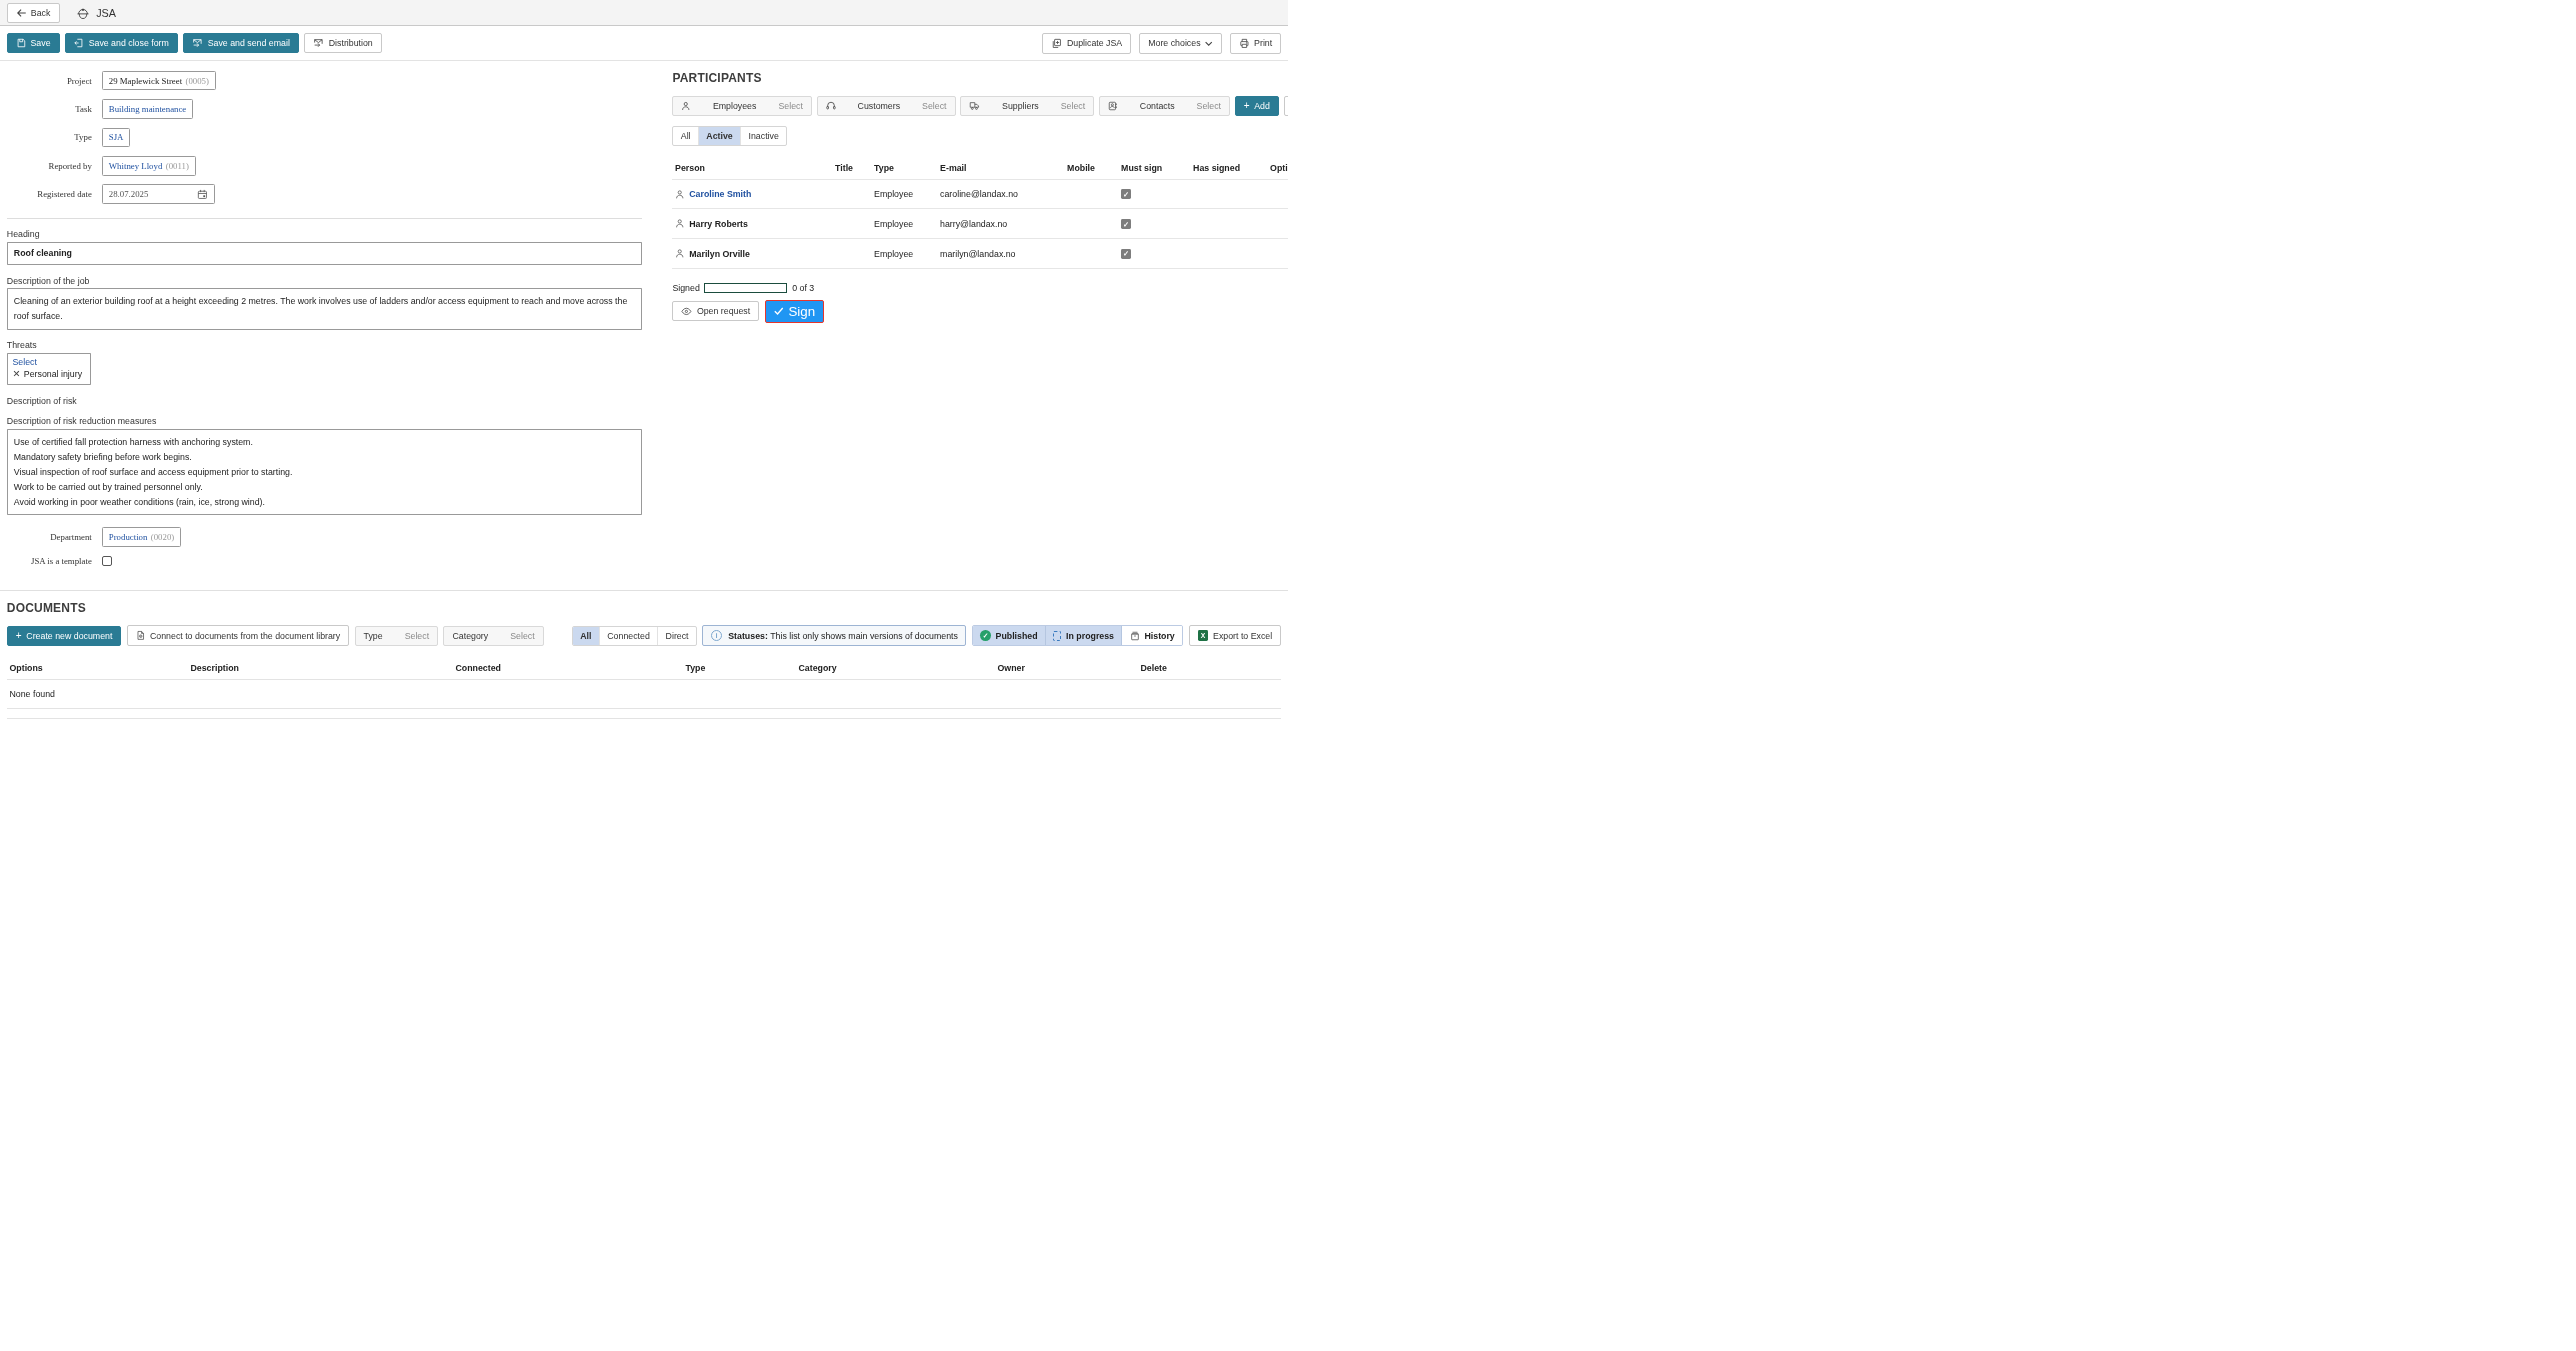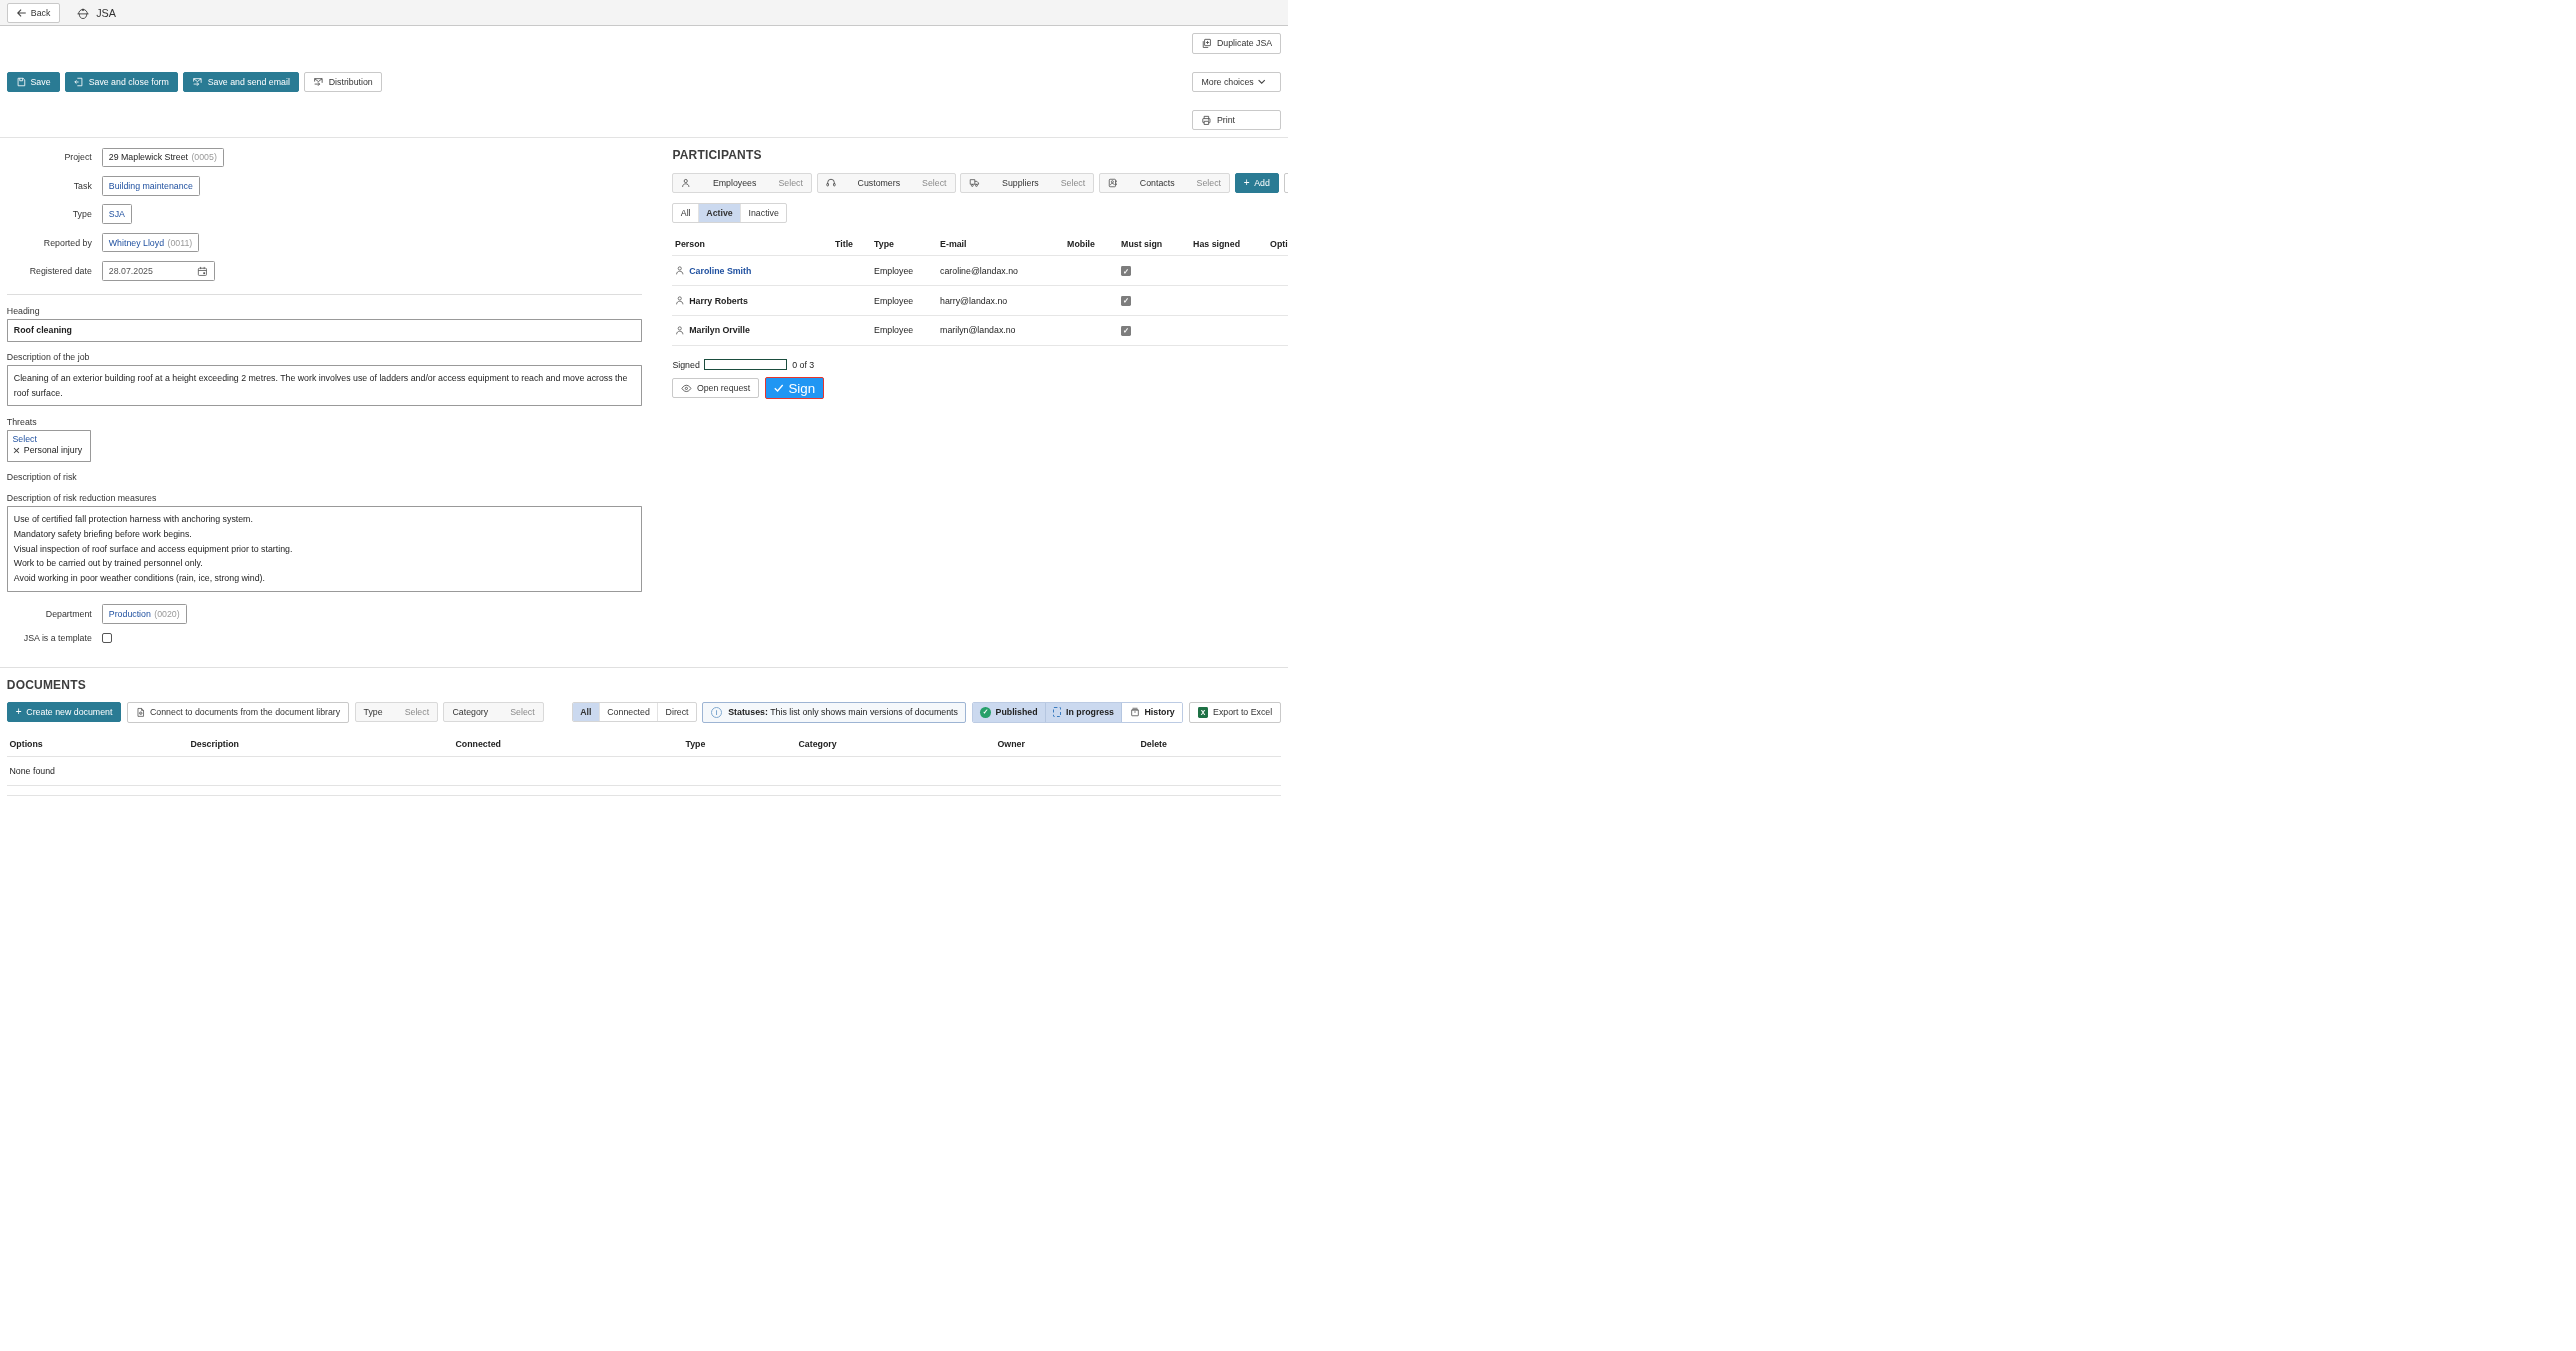--- a/index.html
+++ b/index.html
@@ -19,30 +19,30 @@
                font-size: 10.8px; color: #333; }
 
   
   .toolbar { display: flex; align-items: center; gap: 5.4px; padding: 6.8px 6.8px;
              border-bottom: 0.7px solid #e3e3e3; background: #fff; }
   .btn { display: inline-flex; align-items: center; gap: 4.7px; border-radius: 2px;
          padding: 4px 8px; font-size: 8.8px; cursor: pointer; white-space: nowrap; }
   .btn-teal { background: #2a7b94; color: #fff; border: 0.7px solid #2a7b94; }
   .btn-white { background: #fff; color: #333; border: 0.7px solid #c9c9c9; }
   .btn-light { background: #f7f7f7; color: #333; border: 0.7px solid #d9d9d9; gap: 22px; }
-  .toolbar-right { margin-left: auto; display: flex; gap: 18px; flex-direction: column; }
+  .toolbar-right { margin-left: auto; display: flex; gap: 8px; }
   .muted { color: #8a8a8a; }
 
   
   .main { display: flex; padding: 9.5px 6.8px 0 6.8px; }
   .left-pane { width: 644px; flex: none; }
   .right-pane { flex: 1; padding-left: 21.6px; }
 
   
-  .field-row { display: flex; align-items: center; margin-bottom: 8.8px; }
+  .field-row { display: flex; align-items: center; margin-bottom: 8.8px; font-family: Liberation Serif, serif; }
   .field-label { width: 95px; flex: none; text-align: right; padding-right: 10px; color: #333; }
   .field-box { border: 0.7px solid #999; border-radius: 1.4px; padding: 3.4px 6px;
                display: inline-flex; align-items: center; gap: 3.4px; background: #fff; min-height: 19.6px; }
   .link-blue { color: #2051a0; }
   .code-gray { color: #9a9a9a; }
   .date-box { width: 113px; justify-content: space-between; color: #555; text-align: right; }
   .divider { border-top: 0.7px solid #ddd; margin: 13.5px 0 8px 0; width: 635px; }
   .stack-label { color: #333; margin: 10.8px 0 2.7px 0; }
   .text-input { border: 0.7px solid #999; border-radius: 0.7px; padding: 5.4px 6px; width: 635px;
                 font-weight: bold; background: #fff; }

